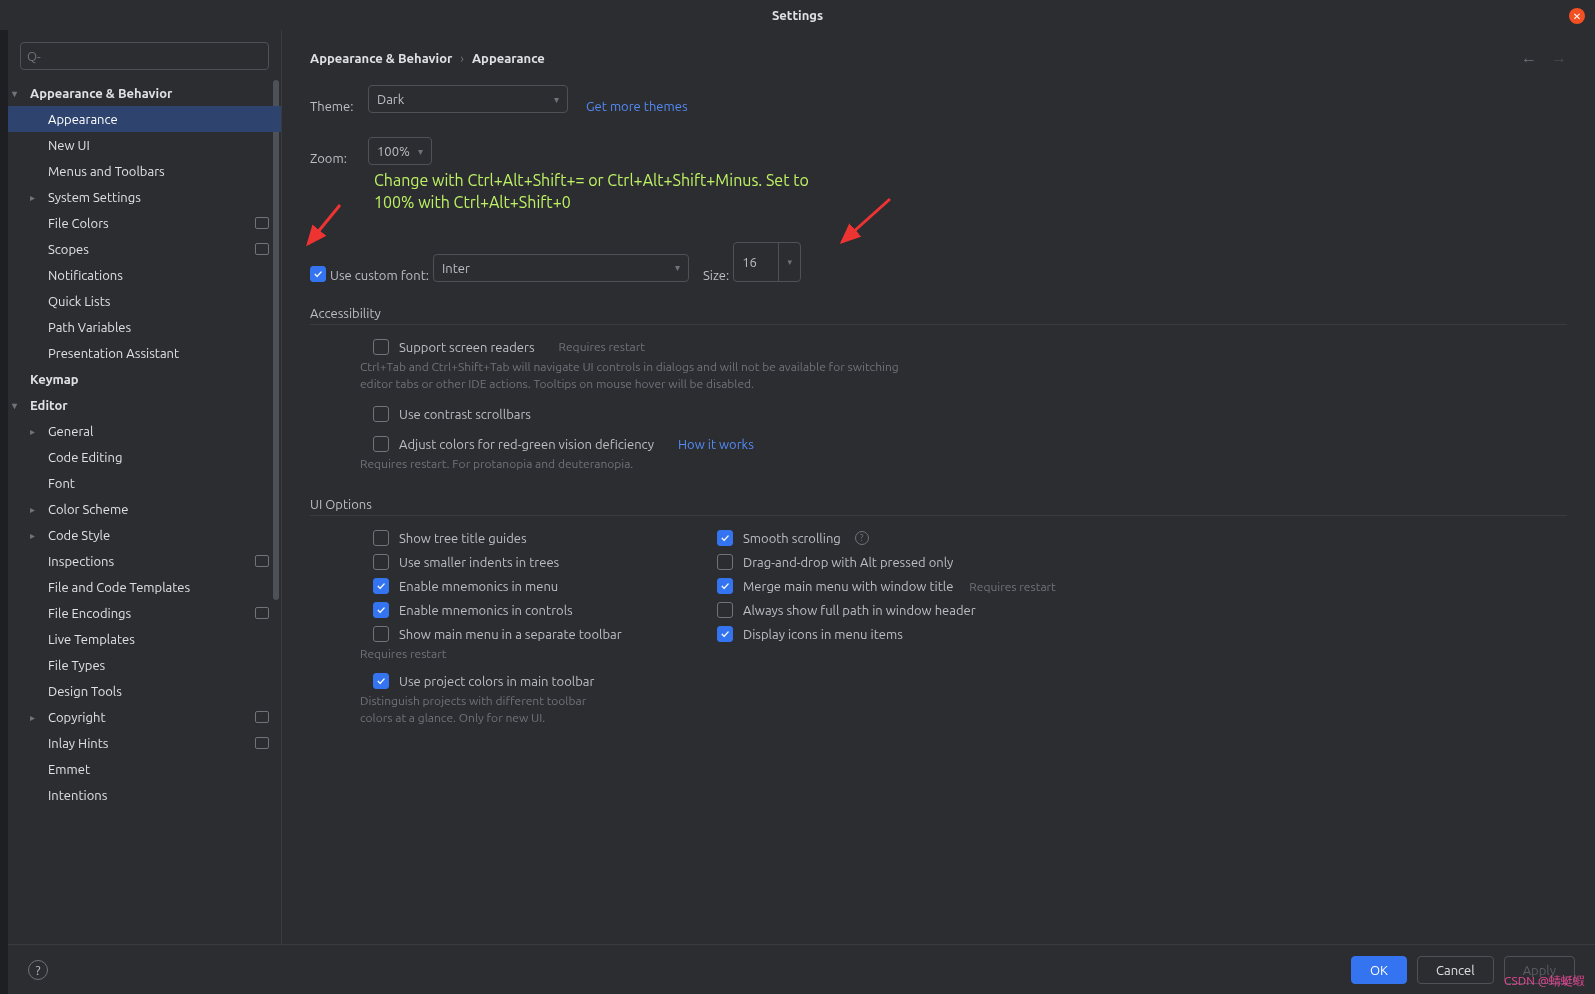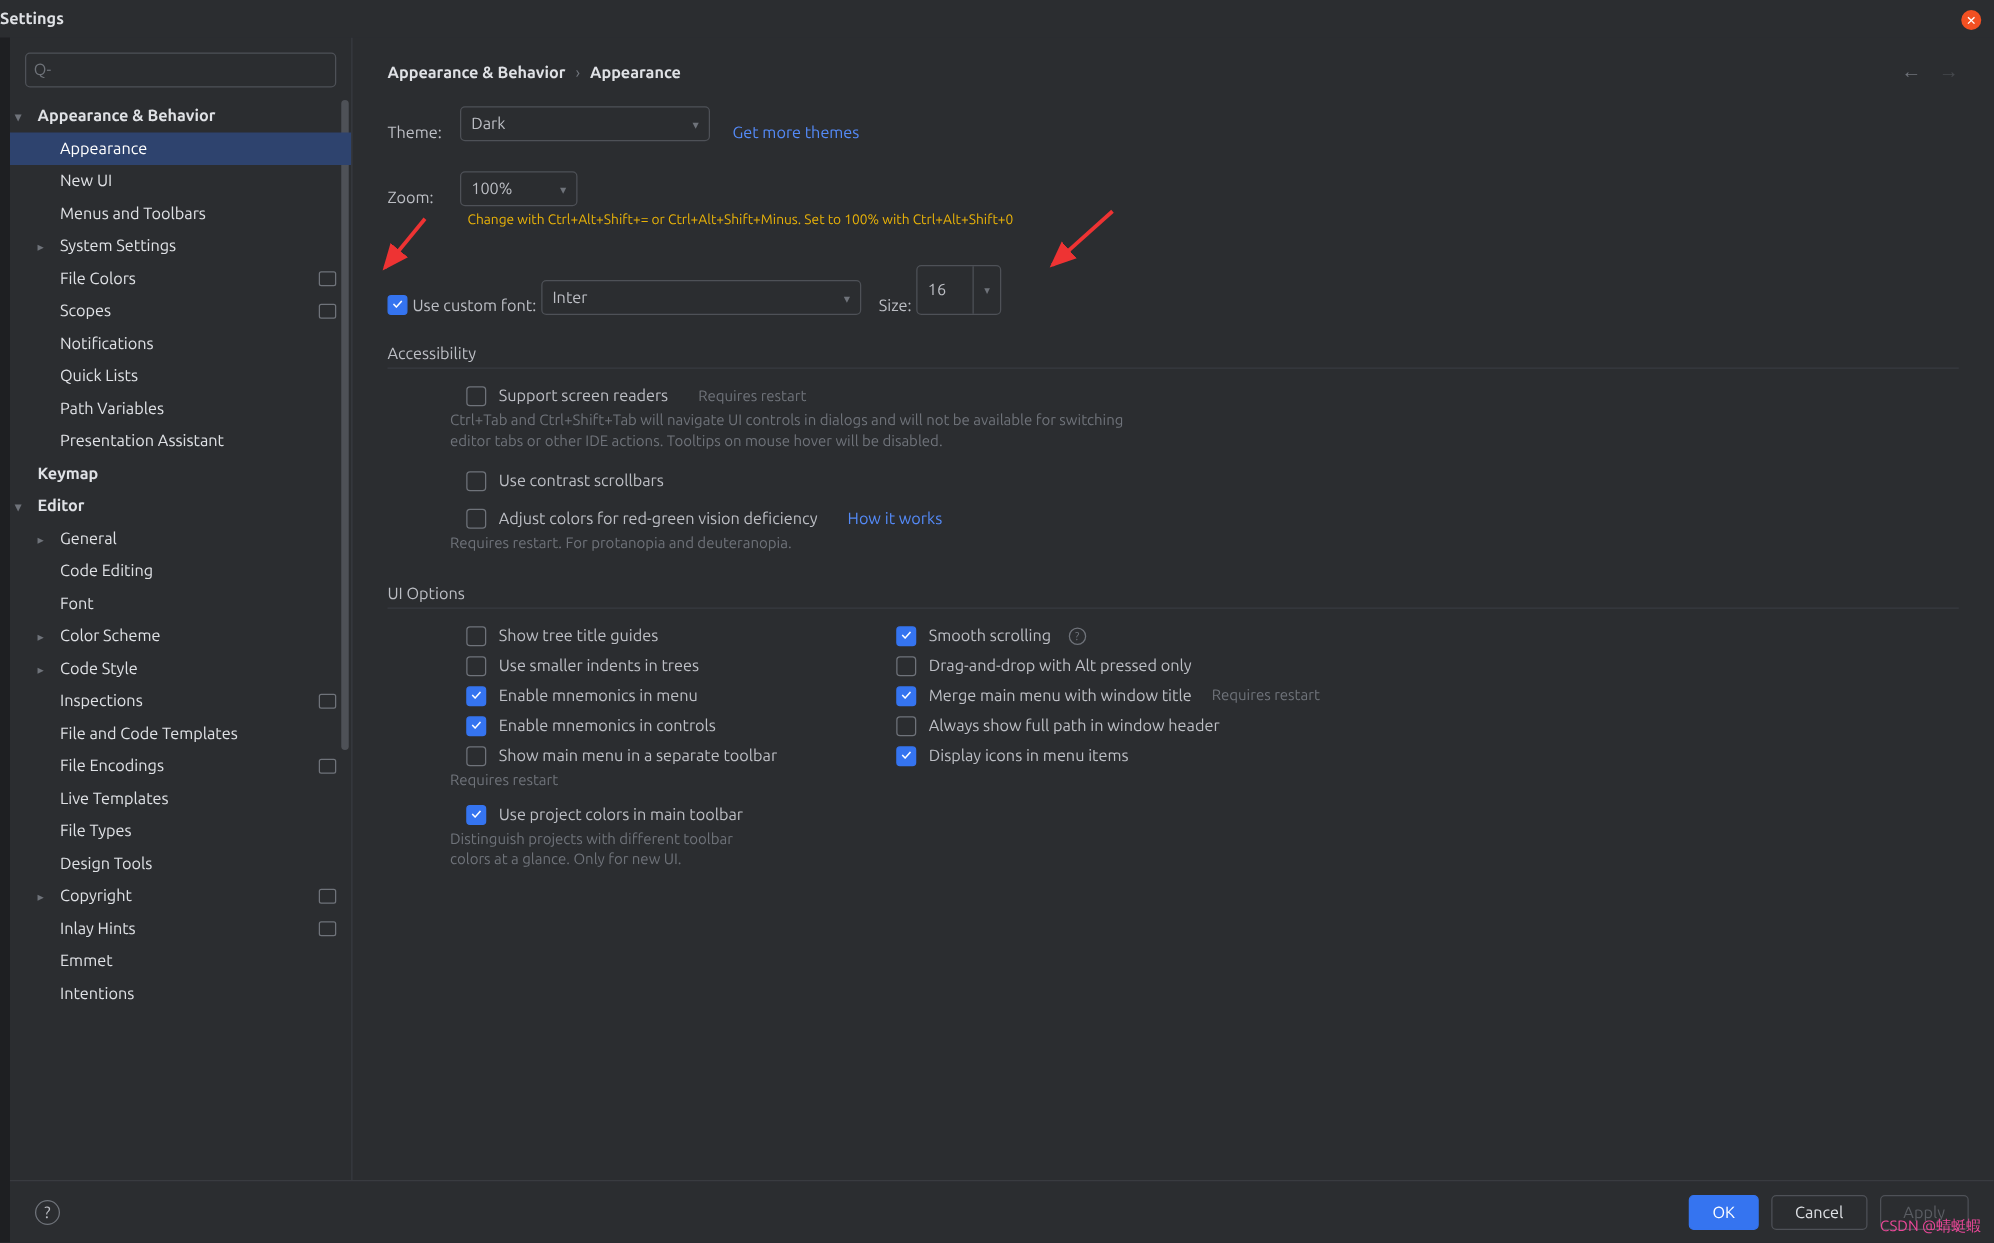--- a/index.html
+++ b/index.html
@@ -1,19 +1,19 @@
 <!DOCTYPE html>
 <html><head>
 <meta charset="utf-8">
 <style>
 * { margin:0; padding:0; box-sizing:border-box; font-family:-apple-system,"Segoe UI",Ubuntu,Roboto,sans-serif; font-size:13px; }
 body { background:#2b2d30; color:#bcbec4; width:1595px; height:994px; overflow:hidden; position:relative; }
 .margin-left { position:absolute; left:0; top:0; width:8px; height:994px; background:#1e1f22; }
 
-.titlebar { height:30px; display:flex; align-items:center; background:#2b2d30; position:relative; }
+.titlebar { height:30px; display:flex; align-items:center; justify-content:center; background:#2b2d30; position:relative; }
 .titlebar .title { font-weight:600; color:#dfe1e5; }
 .titlebar .close { position:absolute; right:10px; top:8px; width:16px; height:16px; background:#f25022; border-radius:50%; display:flex; align-items:center; justify-content:center; color:#fff; font-size:10px; cursor:pointer; }
 
 .layout { display:flex; height:calc(994px - 30px - 50px); margin-left:8px; }
 
 .sidebar { width:274px; background:#2b2d30; border-right:1px solid #393b40; display:flex; flex-direction:column; }
 .search-wrap { padding:12px 12px 6px 12px; }
 .search { display:flex; align-items:center; border:1px solid #4e5157; border-radius:4px; height:28px; padding:0 6px; background:#2b2d30; }
 .search .icon { color:#6f737a; margin-right:4px; font-size:13px; }
 .search input { background:transparent; border:none; outline:none; color:#bcbec4; width:100%; }
@@ -32,21 +32,21 @@
 .breadcrumb { font-size:15px; font-weight:600; color:#dfe1e5; display:flex; gap:8px; align-items:center; }
 .breadcrumb .sep { color:#6f737a; font-weight:400; }
 .nav-arrows { display:flex; gap:14px; color:#6f737a; }
 .nav-arrows span { cursor:pointer; font-size:16px; }
 
 .form-row { display:flex; align-items:flex-end; margin-bottom:12px; gap:4px; }
 .form-row .lbl { min-width:54px; color:#bcbec4; }
 .select { display:flex; align-items:center; justify-content:space-between; border:1px solid #4e5157; border-radius:4px; height:28px; padding:0 8px; background:#2b2d30; cursor:pointer; }
 .select .chev-d { color:#6f737a; font-size:10px; margin-left:8px; }
 .link { color:#548af7; cursor:pointer; }
-.hint { color:#eab308; font-size:11px; line-height:1.4; }
+.hint { color:#bef264; font-size:16px; line-height:1.4; }
 
 .checkbox-row { display:flex; align-items:center; gap:10px; margin-bottom:8px;padding-left:41px; }
 .chk { width:16px; height:16px; border:1px solid #6f737a; border-radius:3px; background:#2b2d30; display:flex; align-items:center; justify-content:center; cursor:pointer; flex-shrink:0; }
 .chk.checked { background:#3574f0; border-color:#3574f0; }
 .chk.checked::after { content:"✓"; color:#fff; font-size:11px; font-weight:bold; }
 .section-title { color:#bcbec4; margin:24px 0 4px 0; }
 .section-hr { border:none; border-top:1px solid #393b40; margin-bottom:14px; }
 .indent { margin-left:22px; }
 .sub-hint { color:#6f737a; font-size:12px; margin-left:28px; margin-top:-4px; margin-bottom:10px; max-width:560px; line-height:1.4; }
 .two-col { display:flex; gap:0; }
@@ -208,21 +208,21 @@
       <span class="lbl">Theme:</span>
       <div class="select" style="width:200px">
         <span>Dark</span>
           <span class="chev-d">▾</span>
       </div>
       <span class="link" style="margin-left:14px">Get more themes</span>
     </div>
 
     <div class="form-row" style="margin-top:24px;margin-bottom:4px">
       <span class="lbl">Zoom:</span>
-      <div class="select" style="width:94px">
+      <div class="select" style="width:64px">
         <span>100%</span>
           <span class="chev-d">▾</span>
       </div>
     </div>
     <div class="hint" style="margin-left:64px;max-width:460px">Change with Ctrl+Alt+Shift+= or Ctrl+Alt+Shift+Minus. Set to 100% with Ctrl+Alt+Shift+0</div>
 
     <div class="form-row" style="margin-top:28px;position:relative">
       <div class="chk checked"></div>
       <span>Use custom font:</span>
       <div class="select" style="width:256px">

